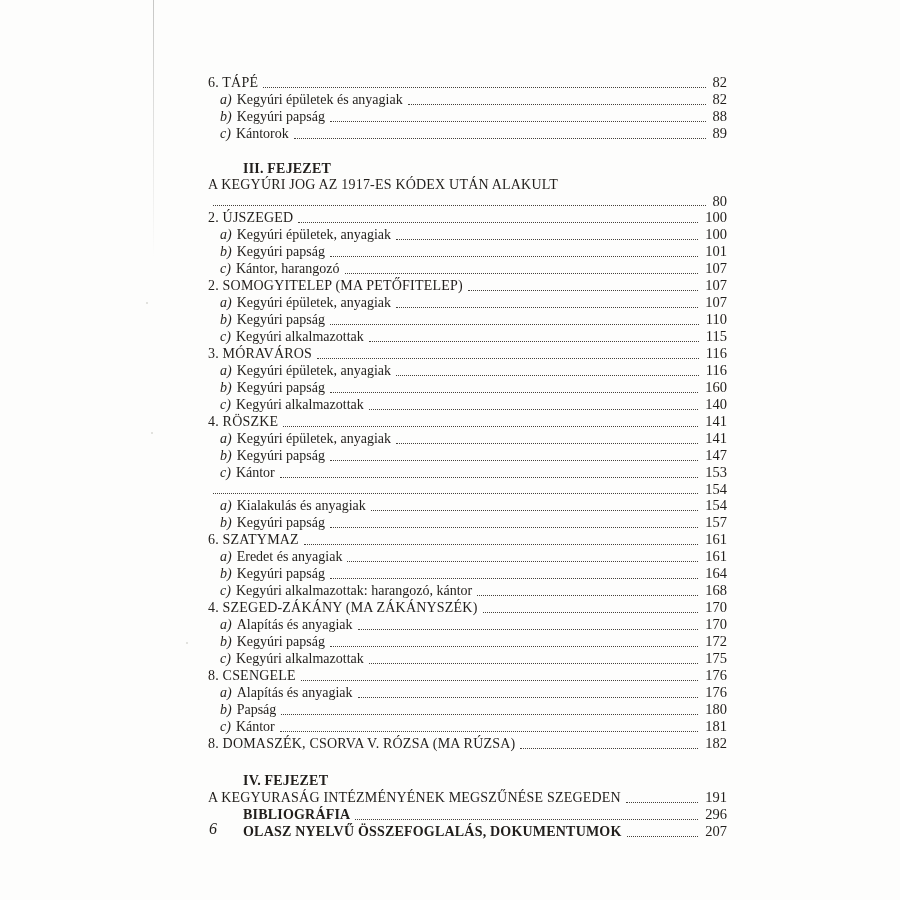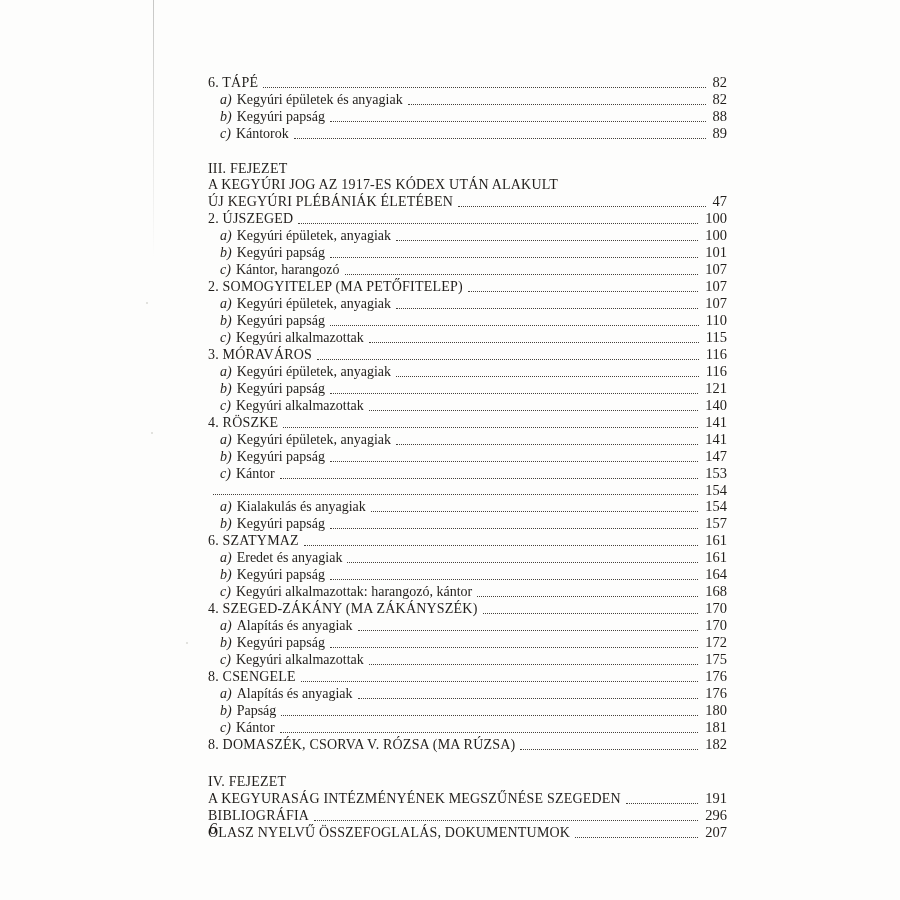--- a/index.html
+++ b/index.html
@@ -58,21 +58,22 @@
   }
   .row.sub .label {
     letter-spacing: 0px;
   }
   .row.sub .letter {
     font-style: italic;
     margin-right: 5px;
   }
   .row.chapter .label,
   .row.bold-item .label {
-    font-weight: normal;
+    font-weight: bold;
+    margin-left: 35px;
   }
   .leader {
     flex: 1 1 auto;
     align-self: flex-end;
     min-width: 10px;
     border-bottom: 1px dotted #44403a;
     margin: 0 7px 3px 5px;
   }
   .pageno {
     font-size: 14.5px;
@@ -120,23 +121,22 @@
         <span class="pageno">89</span>
       </div>
       <div class="spacer" style="height: 19px;"></div>
       <div class="row chapter">
         <span class="label">III. FEJEZET</span>
       </div>
       <div class="row chapter-line">
         <span class="label">A KEGYÚRI JOG AZ 1917-ES KÓDEX UTÁN ALAKULT</span>
       </div>
       <div class="row chapter-line">
-        <span class="label">ÚJ KEGYÚRI PLÉBÁNIÁK ÉLETÉBEN</span>
-        <span class="leader"></span>
-        <span class="pageno">47</span>
+        <span class="leader"></span>
+        <span class="pageno">80</span>
       </div>
       <div class="row item">
         <span class="label">2. ÚJSZEGED</span>
         <span class="leader"></span>
         <span class="pageno">100</span>
       </div>
       <div class="row sub">
         <span class="letter">a)</span>
         <span class="label">Kegyúri épületek, anyagiak</span>
         <span class="leader"></span>
@@ -185,21 +185,21 @@
       <div class="row sub">
         <span class="letter">a)</span>
         <span class="label">Kegyúri épületek, anyagiak</span>
         <span class="leader"></span>
         <span class="pageno">116</span>
       </div>
       <div class="row sub">
         <span class="letter">b)</span>
         <span class="label">Kegyúri papság</span>
         <span class="leader"></span>
-        <span class="pageno">121</span>
+        <span class="pageno">160</span>
       </div>
       <div class="row sub">
         <span class="letter">c)</span>
         <span class="label">Kegyúri alkalmazottak</span>
         <span class="leader"></span>
         <span class="pageno">140</span>
       </div>
       <div class="row item">
         <span class="label">4. RÖSZKE</span>
         <span class="leader"></span>

